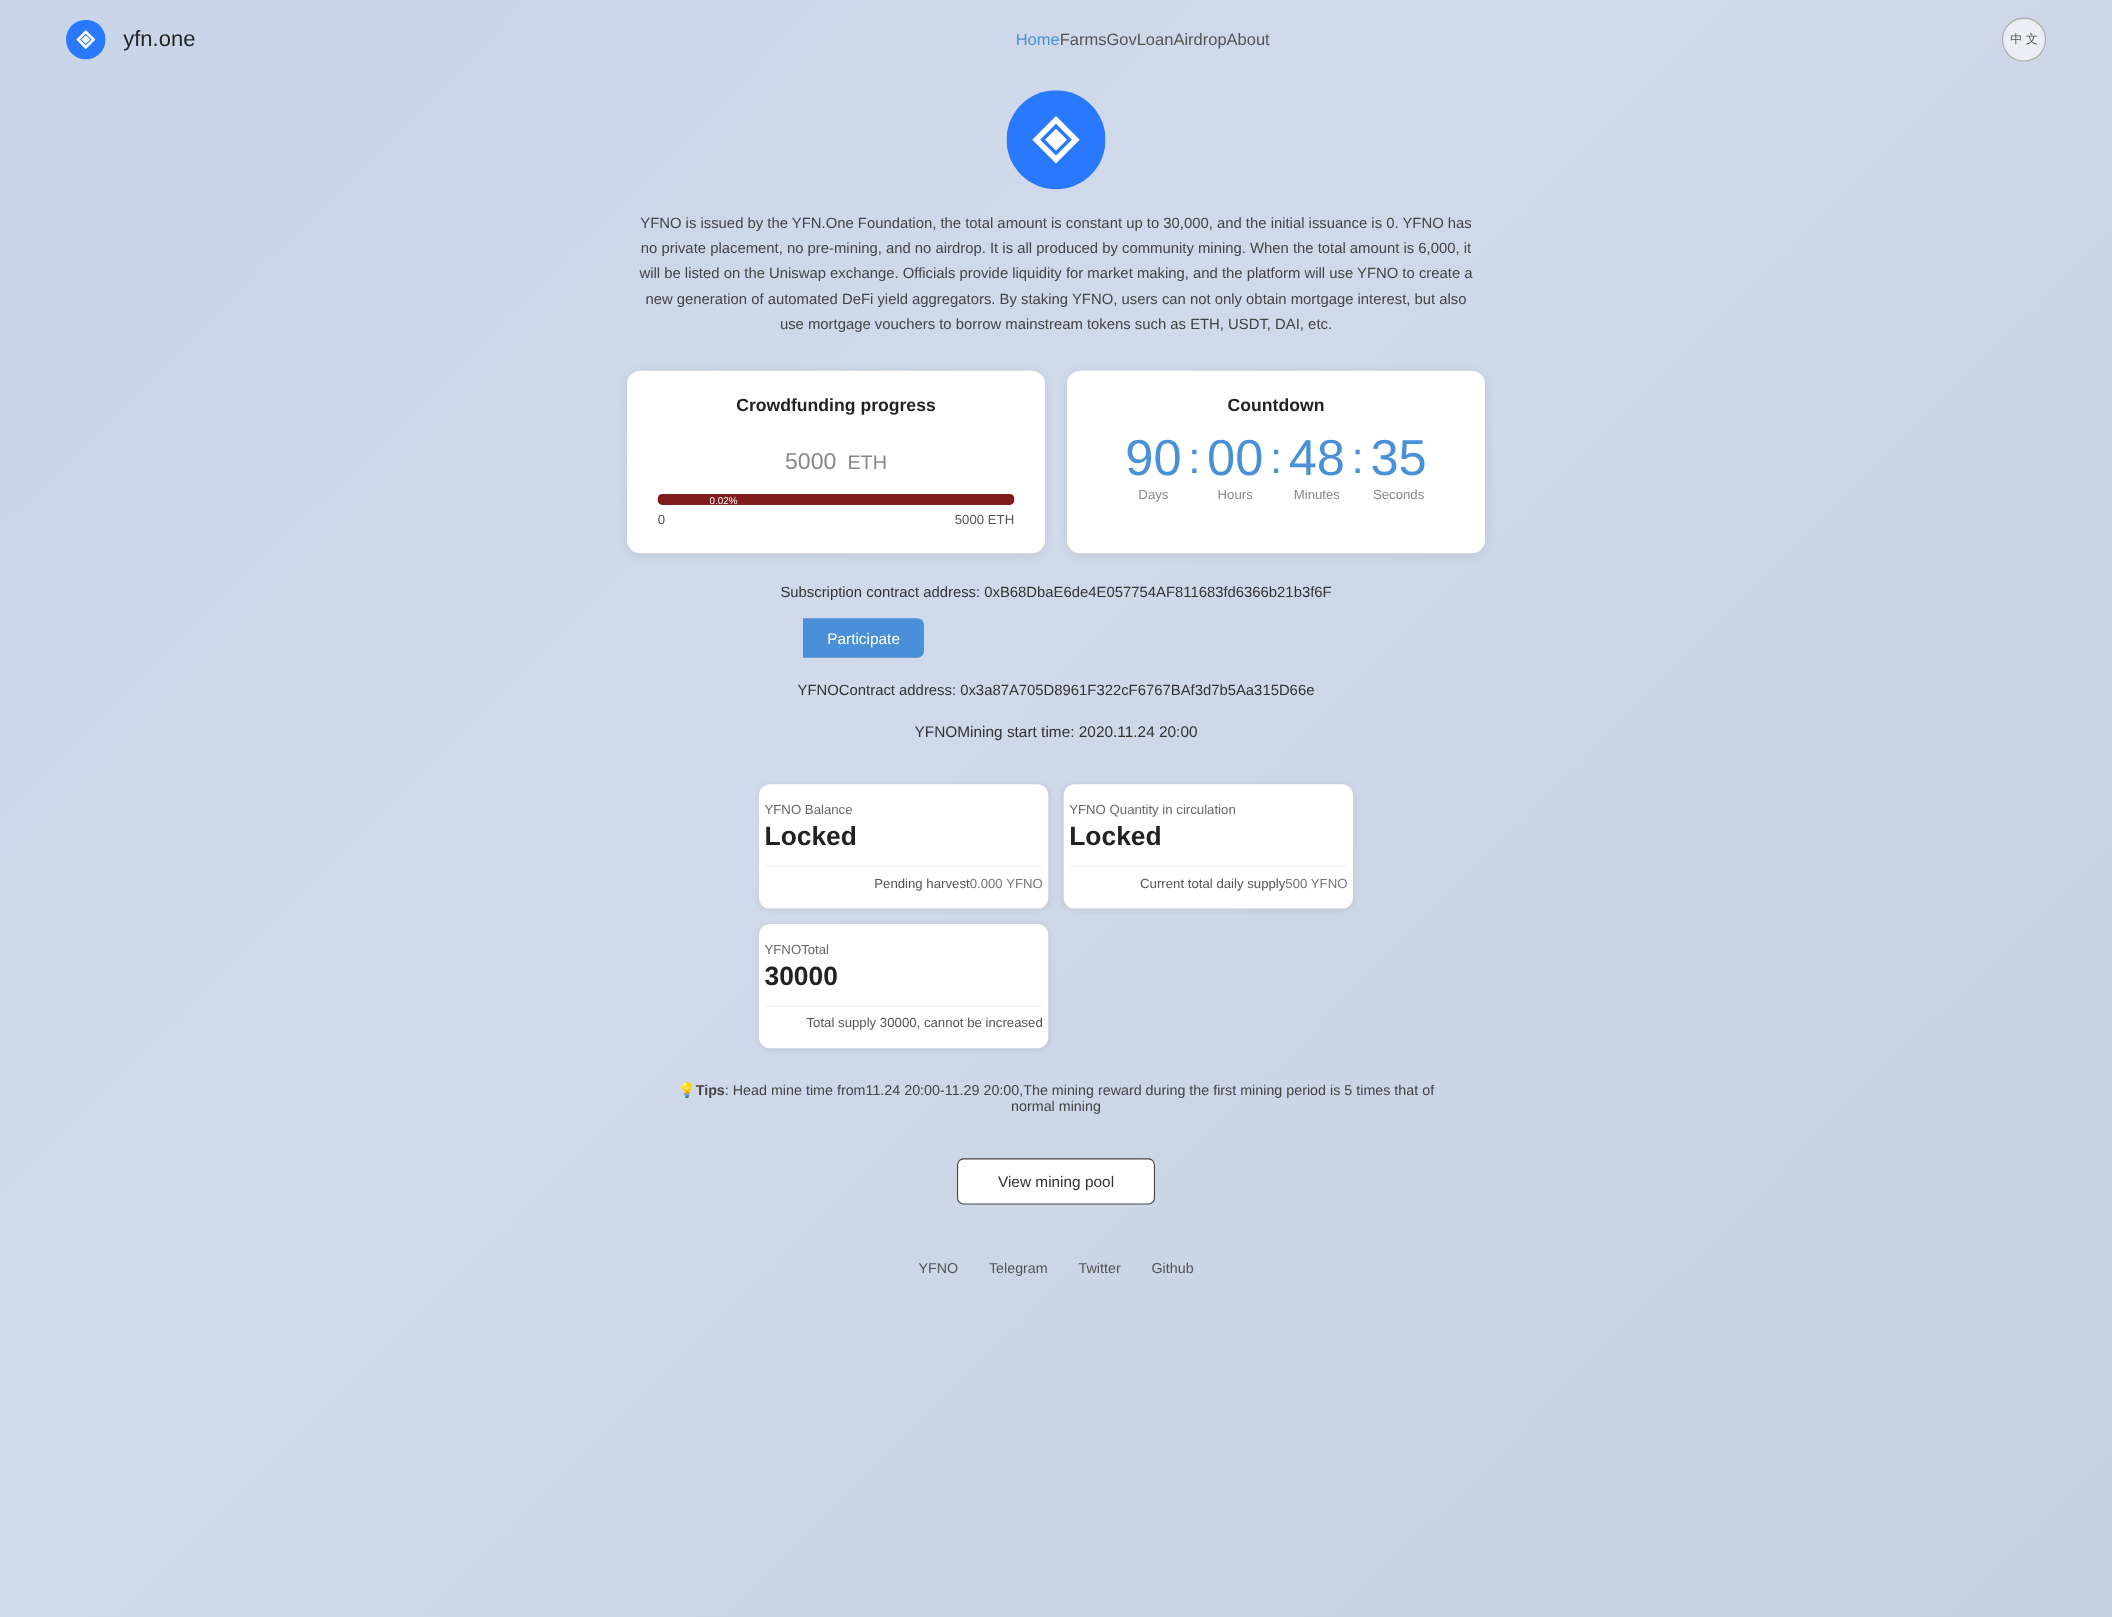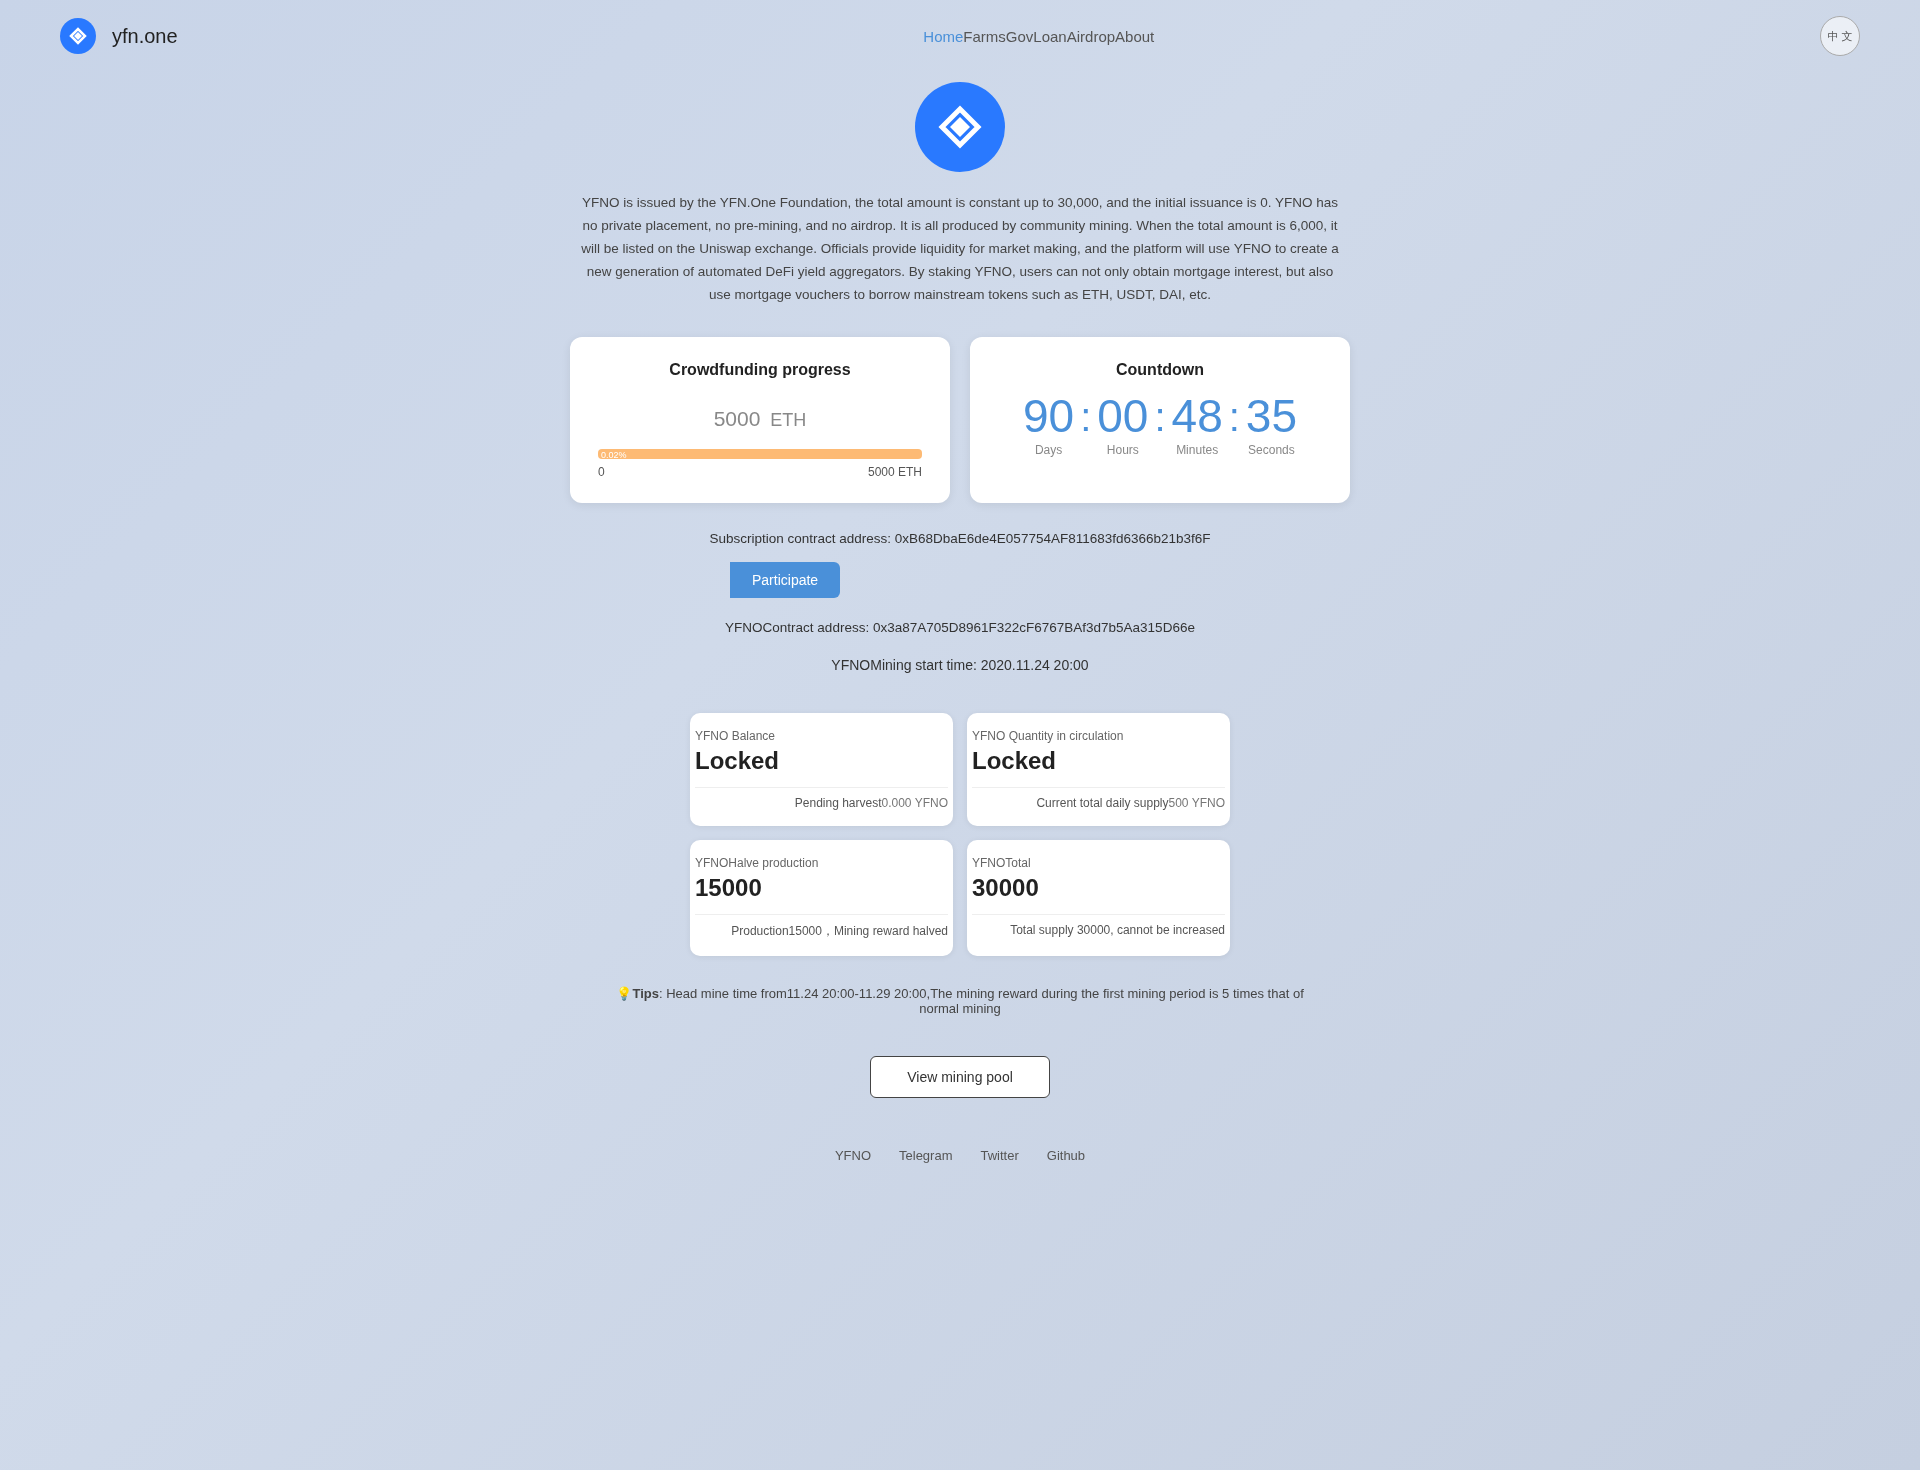--- a/index.html
+++ b/index.html
@@ -108,25 +108,26 @@
       color: #4a90d9;
       margin-bottom: 4px;
     }
     .crowdfund-amount span {
       font-size: 21px;
       color: #888;
       font-weight: 400;
     }
     .progress-bar-container {
       margin: 14px 0 6px;
-      background: #fdba74;
+      background: #7f1d1d;
       border-radius: 4px;
       height: 10px;
       width: 100%;
       position: relative;
+      padding-left: 44px;
     }
     .progress-bar-fill {
       background: #222;
       height: 10px;
       border-radius: 4px;
       width: 0.02%;
       position: relative;
     }
     .progress-label {
       position: absolute;
@@ -388,28 +389,20 @@
     <div class="info-card">
       <div class="info-card-subtitle">YFNO Quantity in circulation</div>
       <div class="info-card-value">Locked</div>
       <hr class="info-card-divider">
       <div class="info-card-detail">
         <span>Current total daily supply</span>
         <span class="amount">500  YFNO</span>
       </div>
     </div>
 
-    <div class="info-card">
-      <div class="info-card-subtitle">YFNOHalve production</div>
-      <div class="info-card-value">15000</div>
-      <hr class="info-card-divider">
-      <div class="info-card-detail">
-        <span>Production15000，Mining reward halved</span>
-      </div>
-    </div>
 
     <div class="info-card">
       <div class="info-card-subtitle">YFNOTotal</div>
       <div class="info-card-value">30000</div>
       <hr class="info-card-divider">
       <div class="info-card-detail">
         <span>Total supply 30000, cannot be increased</span>
       </div>
     </div>
   </div>

